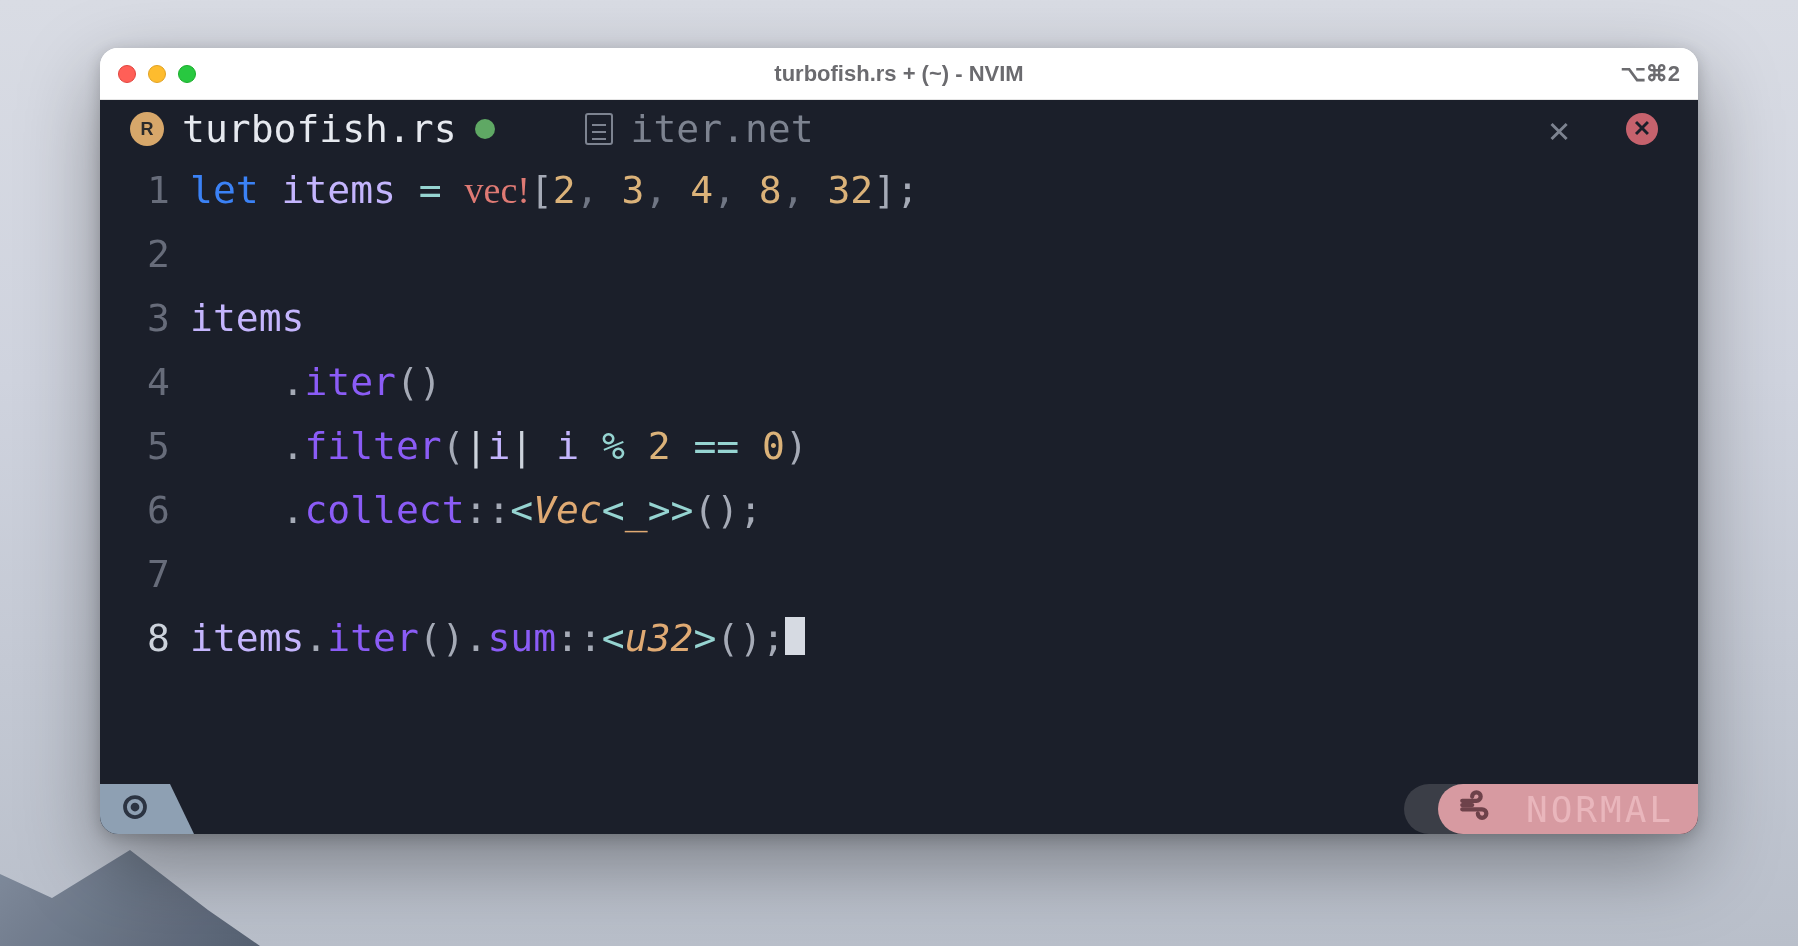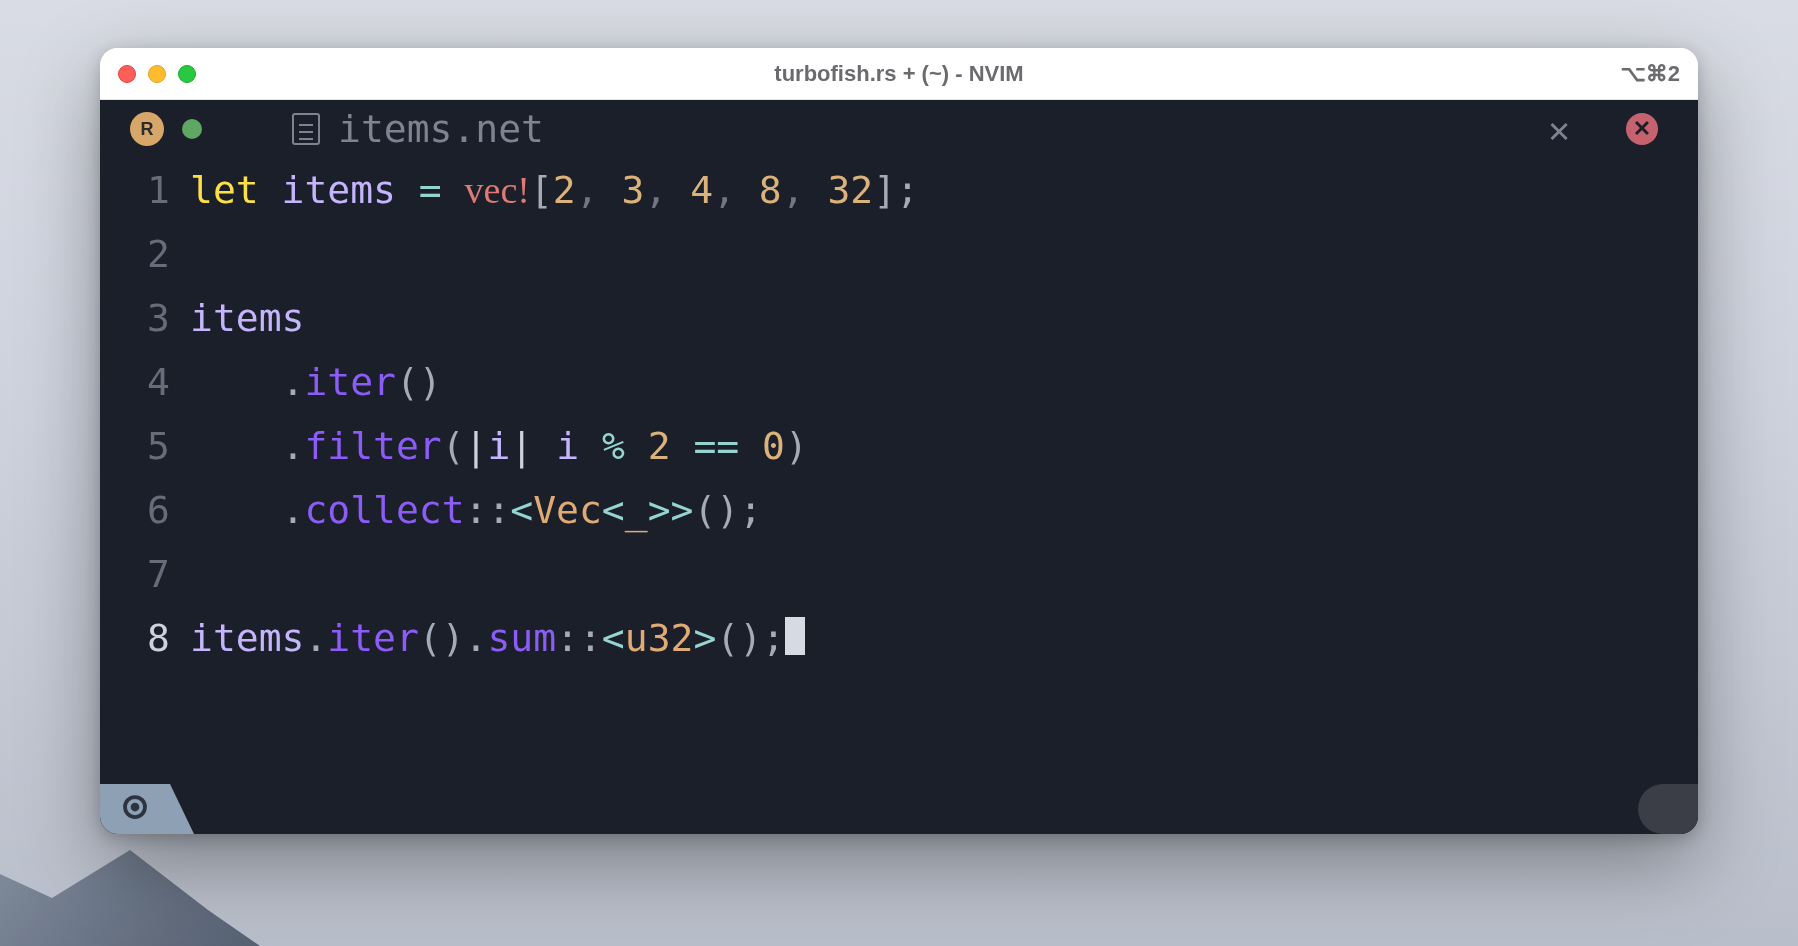--- a/index.html
+++ b/index.html
@@ -116,30 +116,30 @@
   }
   .gutter {
     width:90px;
     text-align:right;
     padding-right:20px;
     color:#676c7a;
   }
   .gutter .cur { color:#cdd3dc; }
   .code { flex:1; color:#d6dae2; }
 
-  .tk-kw   { color:#fde047;margin-top:40px; }
+  .tk-kw   { color:#3b82f6;margin-top:40px; }
   .tk-id   { color:#c4b5fd; }
   .tk-op   { color:#96d4d1; }
   .tk-macro{ color:#df7a74;font-family:Liberation Serif, serif; }
   .tk-punc { color:#a5aab6; }
   .tk-num  { color:#dbb279; }
   .tk-sep  { color:#707684; }
   .tk-fn   { color:#8b5cf6; }
   .tk-lamb { color:#cdd3dc; }
-  .tk-ty   { color:#e0aa73; }
+  .tk-ty   { color:#e0aa73;font-style:italic; }
 
   .cursor-block {
     display:inline-block;
     width:20px; height:38px;
     background:#d6dae2;
     vertical-align:-4px;
   }
 
   .statusbar {
     height:50px;
@@ -203,25 +203,26 @@
     </div>
     <div class="win-title">turbofish.rs + (~) - NVIM</div>
     <div class="win-shortcut">⌥⌘2</div>
   </div>
 
   <div class="term">
 
     <div class="tabbar">
       <div class="tab active">
         <span class="rust-icon">R</span>
+        <span>turbofish.rs</span>
         <span class="mod-dot"></span>
       </div>
       <div class="tab inactive">
         <span class="file-icon"></span>
-        <span>items.net</span>
+        <span>iter.net</span>
         <span class="tab-x">✕</span>
         <span class="close-badge">✕</span>
       </div>
     </div>
 
     <div class="editor">
       <div class="gutter" id="gutter"><div>1</div><div>2</div><div>3</div><div>4</div><div>5</div><div>6</div><div>7</div><div class="cur">8</div></div>
       <div class="code" id="code"><div><span class="tk-kw">let </span><span class="tk-id">items </span><span class="tk-op">= </span><span class="tk-macro">vec!</span><span class="tk-punc">[</span><span class="tk-num">2</span><span class="tk-sep">, </span><span class="tk-num">3</span><span class="tk-sep">, </span><span class="tk-num">4</span><span class="tk-sep">, </span><span class="tk-num">8</span><span class="tk-sep">, </span><span class="tk-num">32</span><span class="tk-punc">];</span></div><div>&nbsp;</div><div><span class="tk-id">items</span></div><div><span>    </span><span class="tk-punc">.</span><span class="tk-fn">iter</span><span class="tk-punc">()</span></div><div><span>    </span><span class="tk-punc">.</span><span class="tk-fn">filter</span><span class="tk-punc">(</span><span class="tk-lamb">|</span><span class="tk-id">i</span><span class="tk-lamb">|</span><span class="tk-id"> i </span><span class="tk-op">% </span><span class="tk-num">2 </span><span class="tk-op">== </span><span class="tk-num">0</span><span class="tk-punc">)</span></div><div><span>    </span><span class="tk-punc">.</span><span class="tk-fn">collect</span><span class="tk-punc">::</span><span class="tk-op">&lt;</span><span class="tk-ty">Vec</span><span class="tk-op">&lt;</span><span class="tk-ty">_</span><span class="tk-op">&gt;&gt;</span><span class="tk-punc">();</span></div><div>&nbsp;</div><div><span class="tk-id">items</span><span class="tk-punc">.</span><span class="tk-fn">iter</span><span class="tk-punc">()</span><span class="tk-punc">.</span><span class="tk-fn">sum</span><span class="tk-punc">::</span><span class="tk-op">&lt;</span><span class="tk-ty">u32</span><span class="tk-op">&gt;</span><span class="tk-punc">();</span><span class="cursor-block"></span></div></div>
     </div>
 
@@ -229,17 +230,27 @@
       <div class="sb-left">
         <span>
           <svg viewBox="0 0 24 24">
               <circle cx="12" cy="12" r="8"></circle>
               <circle cx="12" cy="12" r="2" fill="#2c3442"></circle>
             </svg>
         </span>
       </div>
       <div class="sb-right">
         <div class="pill-dark"></div>
+        <div class="pill-mode">
+          <span class="wind-icon">
+            <svg viewBox="0 0 24 24">
+                <path d="M3 9h10a3 3 0 1 0-3-3"></path>
+                <path d="M3 15h14a3 3 0 1 1-3 3"></path>
+                <path d="M3 12h7"></path>
+              </svg>
+          </span>
+          <span class="mode-text">NORMAL</span>
+        </div>
       </div>
     </div>
 
   </div>
 </div>
 
 </body></html>

